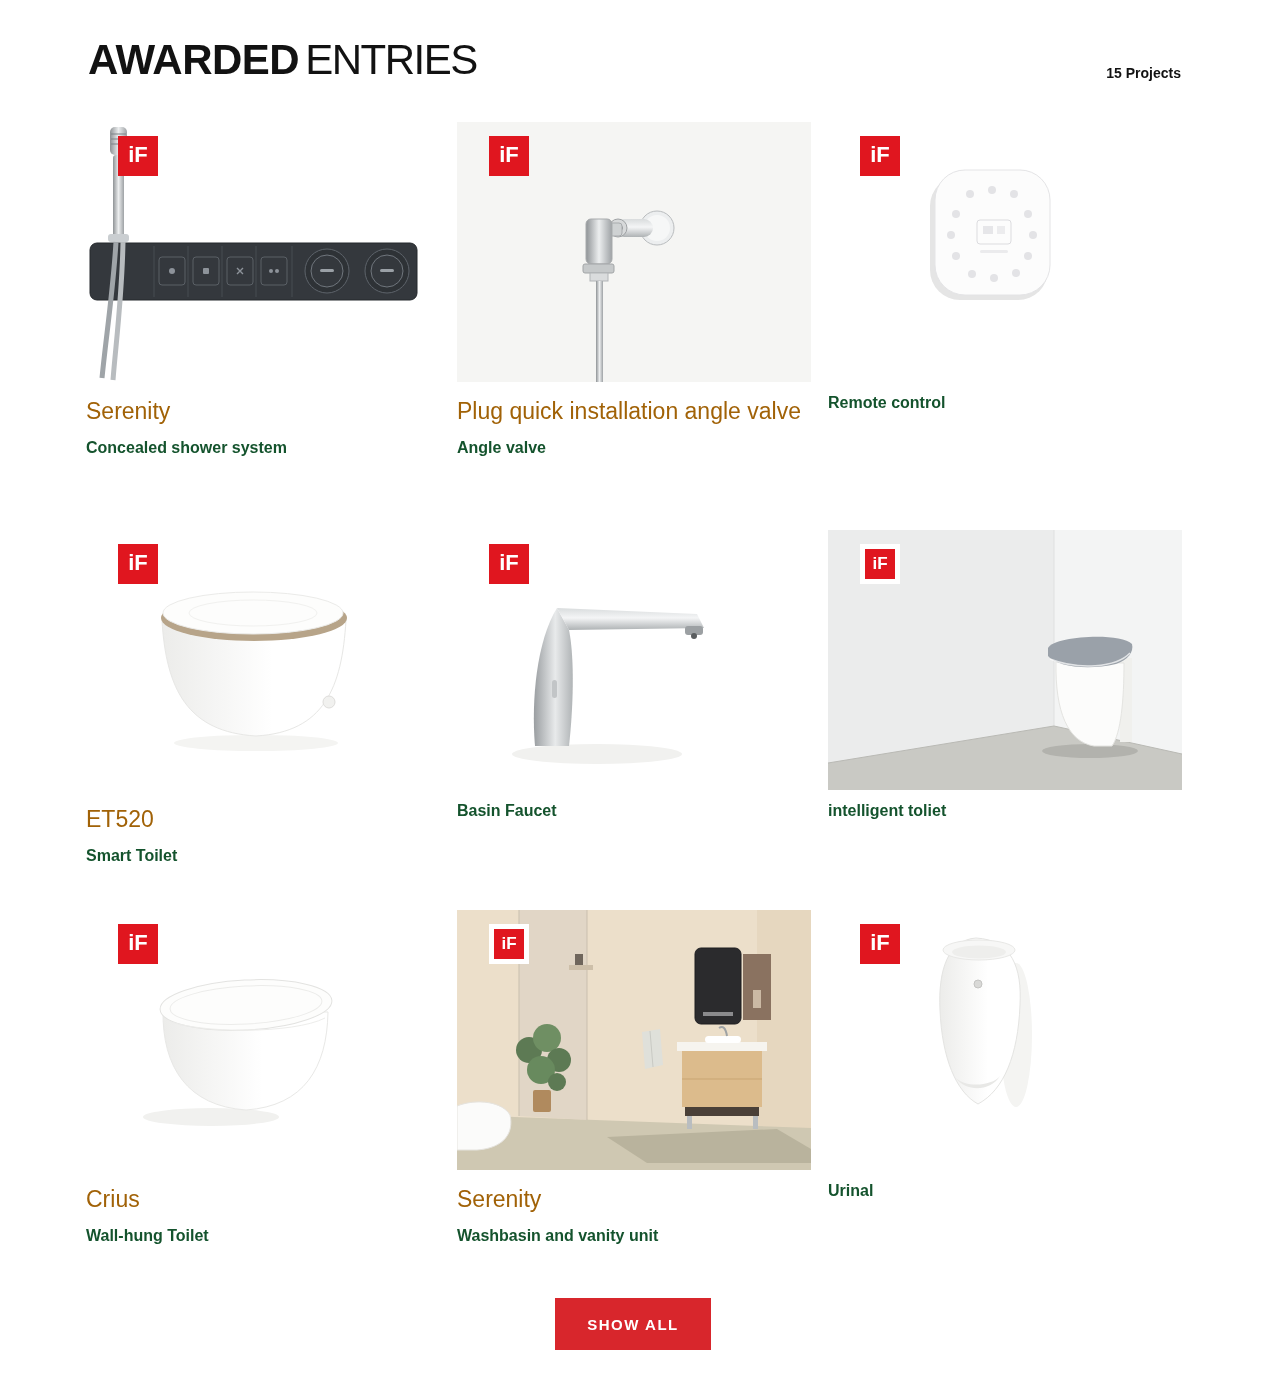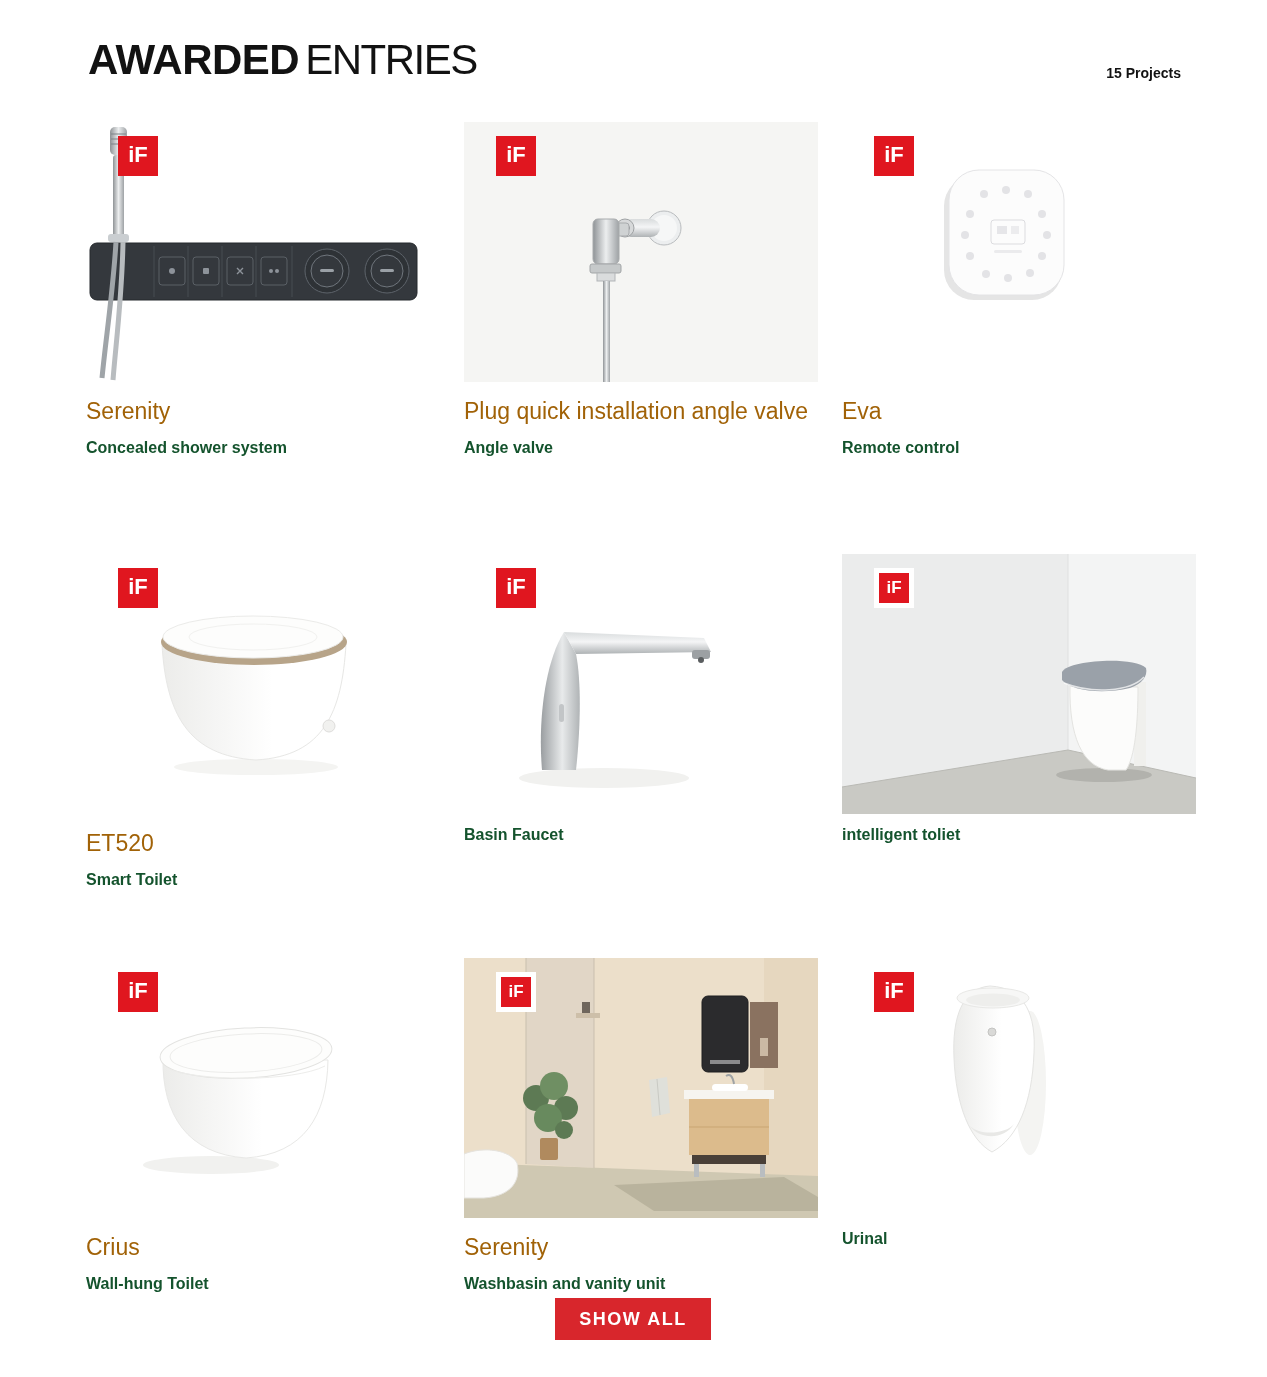--- a/index.html
+++ b/index.html
@@ -10,42 +10,42 @@
   .header { position:absolute; left:88px; top:36px; width:1093px;
             display:flex; justify-content:space-between; align-items:flex-end;text-align:center; }
   .h1 { margin:0; font-size:42px; line-height:48px; letter-spacing:-0.5px;
         font-weight:800; color:#121212; white-space:nowrap; }
   .h1 .light { font-weight:400; letter-spacing:-1.5px; margin-left:6px; }
   .projects { font-size:14px; font-weight:700; color:#121212; padding-bottom:3px; }
 
   
   .grid { position:absolute; left:86px; top:122px; width:1096px;
           display:grid; grid-template-columns:repeat(3,354px); column-gap:17px;
-          grid-template-rows:408px 380px auto;gap:24px; }
+          grid-template-rows:408px 380px auto; }
   .card { cursor:pointer; }
   .imgbox { position:relative; width:354px; height:260px; background:#fff; }
   .imgbox.grey { background:#f5f5f3; }
   .imgbox svg { display:block; width:354px; height:260px; }
 
   .badge { position:absolute; left:32px; top:14px; width:40px; height:40px;
            box-sizing:border-box; background:var(--if-red,#e0161f);
            display:flex; align-items:center; justify-content:center; }
   .badge span { color:#fff; font-weight:800; font-size:22px; line-height:1;
                 transform:translateY(-1px); }
   .badge.bordered { border:5px solid #ffffff; }
   .badge.bordered span { font-size:17px; }
 
   .card-title { margin:14px 0 0; font-size:23px; line-height:31px; font-weight:400;
                 color:#a16207; }
   .card-sub { margin:11px 0 0; font-size:16px; line-height:20px; font-weight:700; color:#14532d; }
 
   
-  .show-all { position:absolute; left:555px; top:1298px; width:156px; height:42px;
+  .show-all { position:absolute; left:555px; top:1298px; width:156px; height:52px;
               background:var(--button-red,#d8262c); color:#fff; border:none;
-              font-family:inherit; font-size:18px; font-weight:700;
+              font-family:inherit; font-size:15px; font-weight:700;
               letter-spacing:1.5px; cursor:pointer; }
   .defs-holder { position:absolute; width:0; height:0; overflow:hidden; }
 </style>
 </head>
 <body>
 
 <div class="page">
 
   <svg class="defs-holder" aria-hidden="true">
     <defs>
@@ -170,21 +170,20 @@
           </g>
           <rect x="149" y="98" width="34" height="24" rx="3" fill="none" stroke="#dcdcdf"></rect>
           <rect x="155" y="104" width="10" height="8" fill="#e6e6e9"></rect>
           <rect x="169" y="104" width="8" height="8" fill="#ececee"></rect>
           <rect x="152" y="128" width="28" height="3" rx="1.5" fill="#ebebed"></rect>
         </svg>
         <div class="badge">
             <span>iF</span>
           </div>
       </div>
-      <div class="card-title">Eva</div>
       <div class="card-sub">Remote control</div>
     </div>
 
     <div class="card">
       <div class="imgbox">
         <svg viewBox="0 0 354 260">
           <ellipse cx="170" cy="213" rx="82" ry="8" fill="#f4f4f2"></ellipse>
           <path d="M76,90 C80,160 102,202 170,206 C238,202 256,158 260,90 Z" fill="url(#bodyShade)" stroke="#e7e7e5"></path>
           <ellipse cx="168" cy="88" rx="93" ry="23" fill="#b7a489"></ellipse>
           <ellipse cx="167" cy="83" rx="90" ry="21" fill="#fdfdfc" stroke="#ebebe9"></ellipse>

